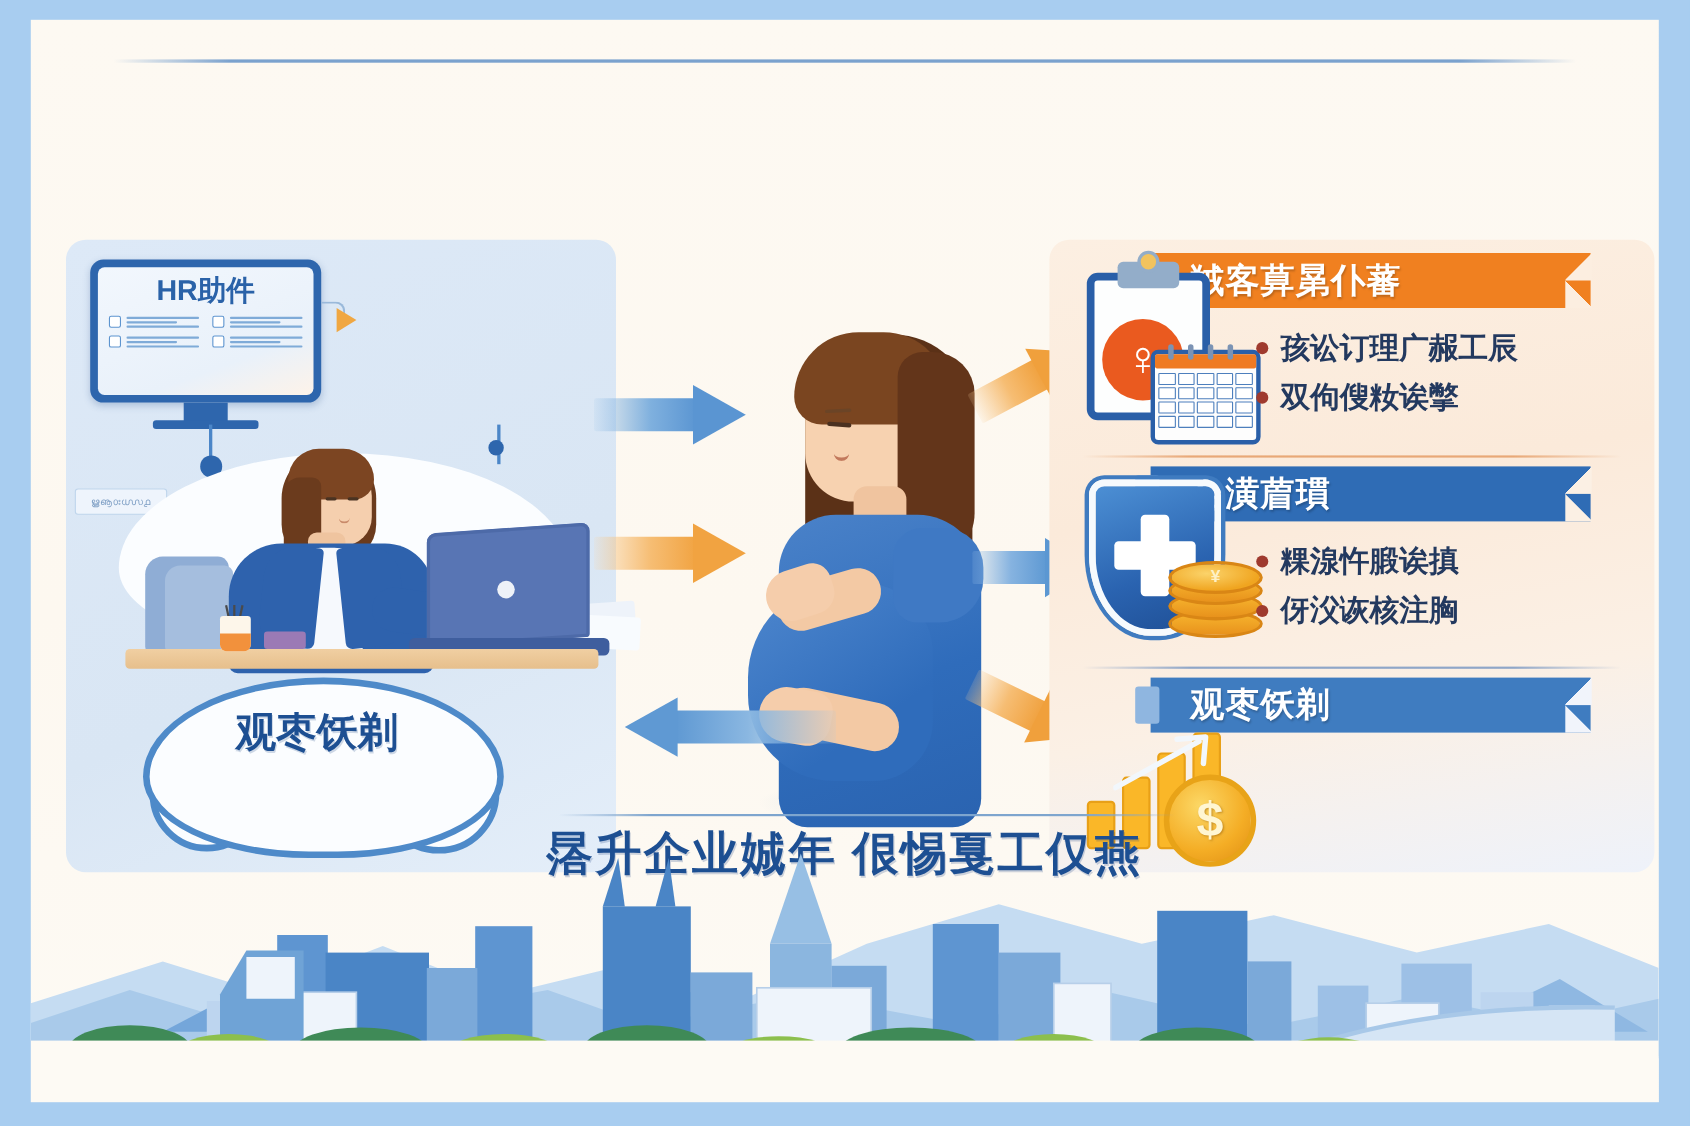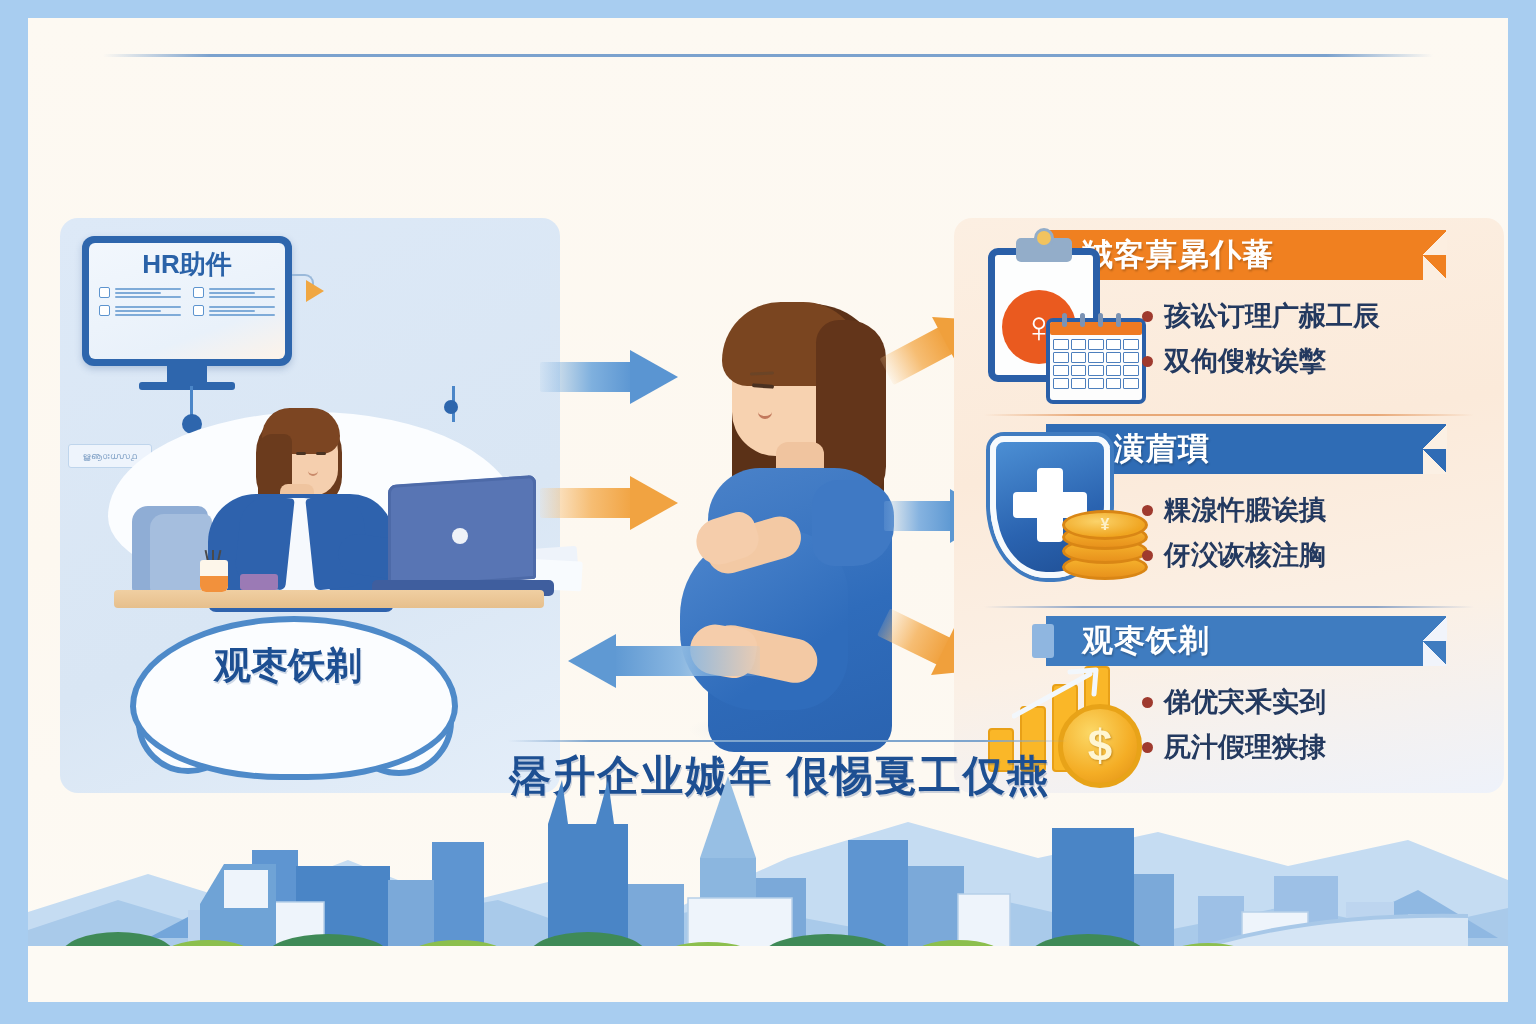--- a/index.html
+++ b/index.html
@@ -402,21 +402,20 @@
 
   
   .bottom-rule{
     position:absolute;left:480px;top:722px;width:560px;height:2px;
     background:linear-gradient(90deg,rgba(110,150,200,0),#7ea5ce 15%,#7ea5ce 85%,rgba(110,150,200,0));
   }
   .bottom-text{
     position:absolute;left:0;top:730px;width:100%;text-align:center;
     font-size:42px;font-weight:bold;color:#1d4f92;letter-spacing:2px;
     text-shadow:1px 2px 0 rgba(30,70,130,.22);
-    padding-left:12px;
   }
 
   
   .skyline{position:absolute;left:0;bottom:0;width:100%;height:240px;overflow:hidden;}
   .water{position:absolute;left:0;bottom:0;width:100%;height:56px;background:linear-gradient(180deg,#fdfaf4 0%,#fdfaf4 100%);}
 </style>
 </head>
 <body>
 
 <div class="poster">
@@ -690,30 +689,20 @@
           <i class="bar" style="left:32px;height:66px;"></i>
           <i class="bar" style="left:64px;height:88px;"></i>
           <i class="bar" style="left:96px;height:106px;"></i>
           <svg class="trendline" viewBox="0 0 112 54">
             <path d="M2 50 L78 8" stroke="#f2f7fc" stroke-width="5" fill="none" stroke-linecap="round"></path>
             <path d="M58 6 L84 4 L82 28" stroke="#f2f7fc" stroke-width="5" fill="none" stroke-linecap="round" stroke-linejoin="round"></path>
           </svg>
         </div>
         <div class="bigcoin">$</div>
 
-        <div class="bullets" style="top:74px;">
-          <div class="bullet">
-            <span class="bdot"></span>
-            <span class="btxt">俤优宊釆实刭</span>
-          </div>
-          <div class="bullet">
-            <span class="bdot"></span>
-            <span class="btxt">尻汁假理狭捸</span>
-          </div>
-        </div>
       </div>
     </div>
 
     <div class="bottom-rule"></div>
     <div class="bottom-text">㬁升企业娍年  佷惕戛工仅燕</div>
 
     <div class="skyline">
       <svg width="1480" height="240" viewBox="0 0 1480 240" preserveAspectRatio="none">
 
         <path d="M0 150 L120 112 L210 140 L320 98 L430 142 L520 120 L640 150 L760 96 L880 60 L1010 96 L1130 70 L1260 104 L1380 78 L1480 118 L1480 200 L0 200 Z" fill="#c5dcf2"></path>

